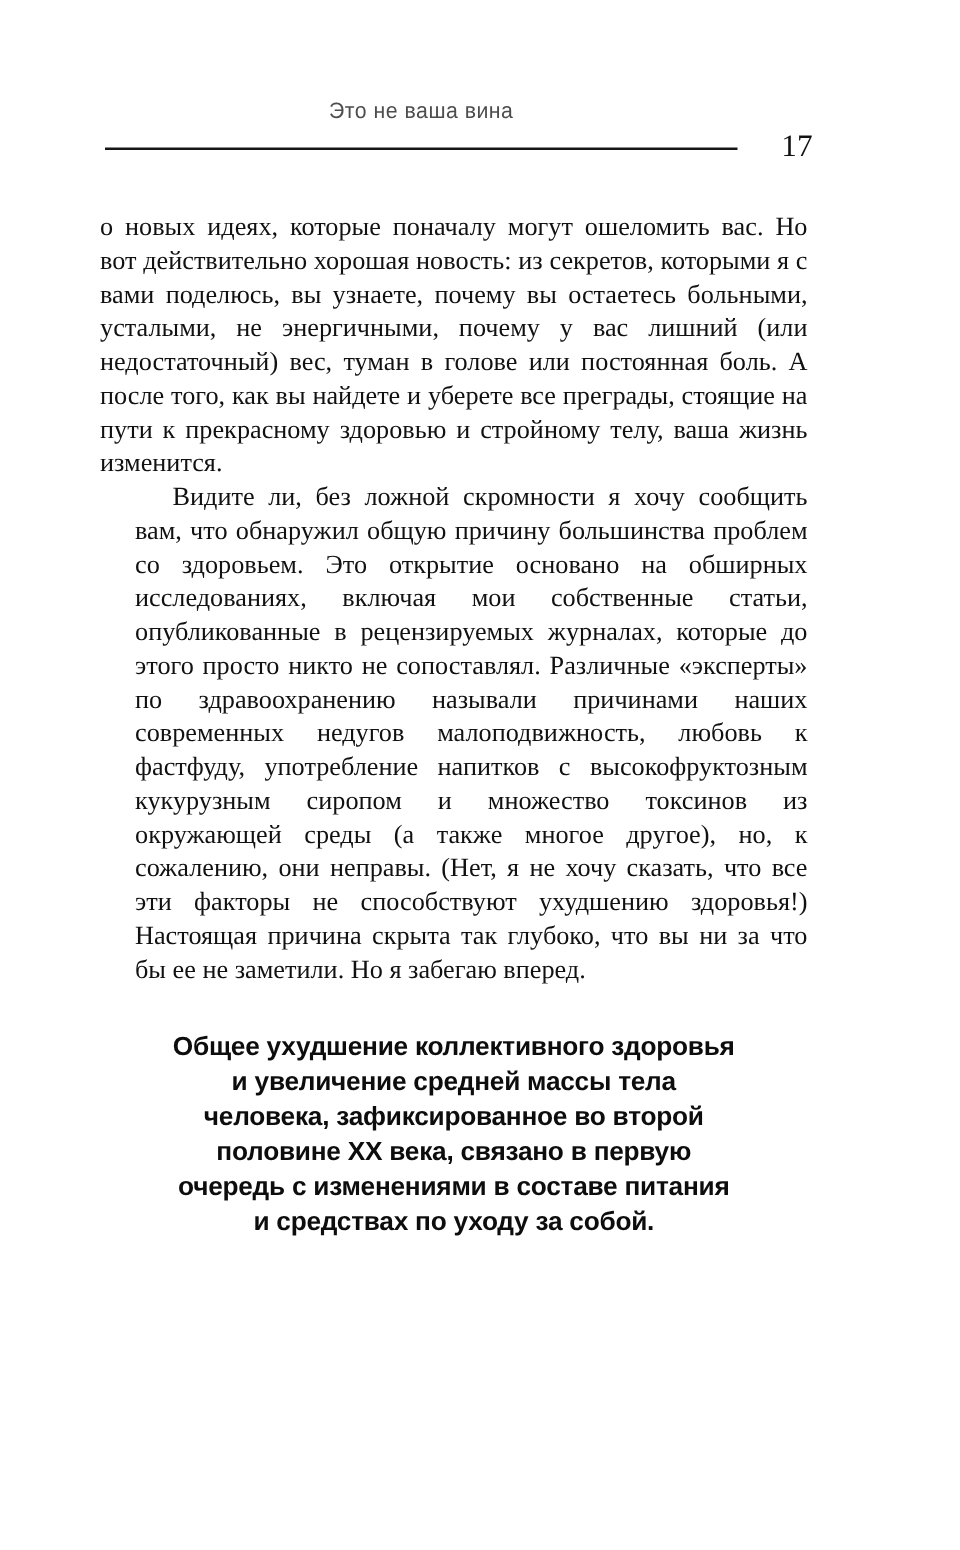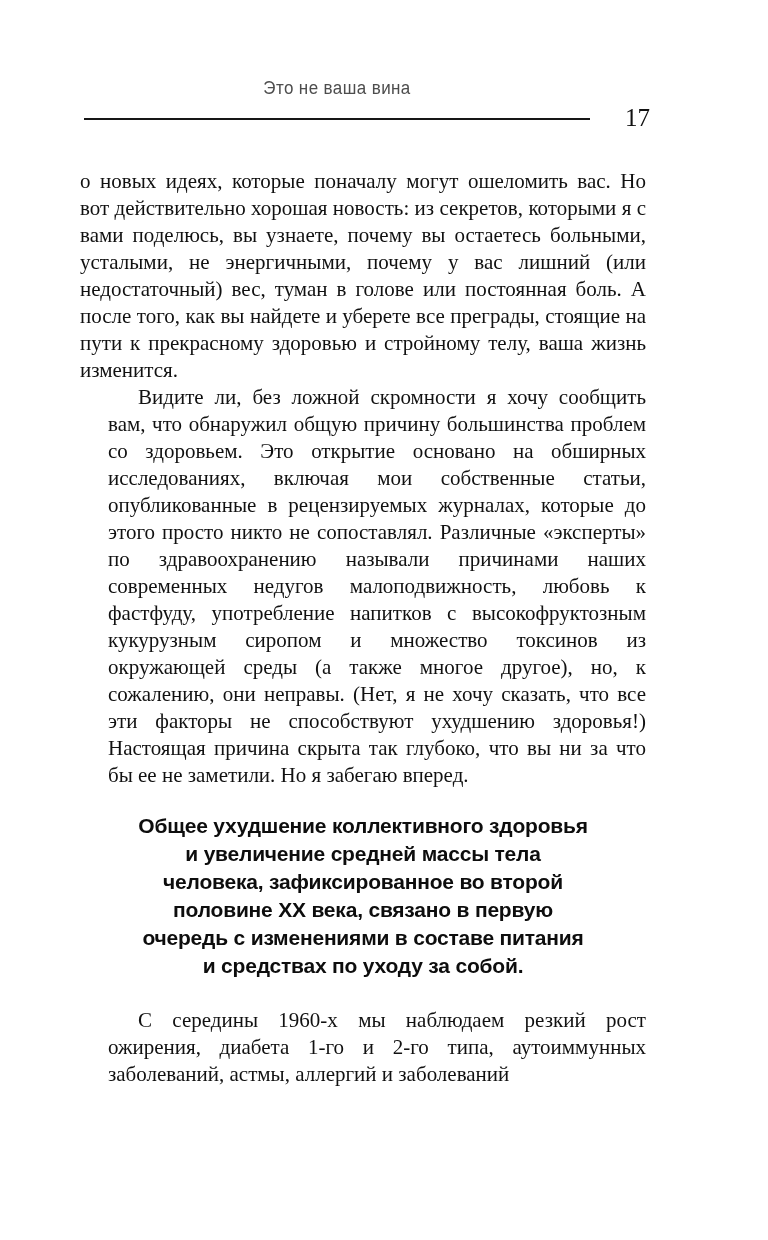--- a/index.html
+++ b/index.html
@@ -63,21 +63,21 @@
     margin: 0;
     text-align: justify;
     hyphens: auto;
     -webkit-hyphens: auto;
   }
   .text-column p.indented {
     text-indent: 30px;
     margin-left: 28px;
   }
   .callout {
-    margin: 23px auto 27px auto;
+    margin: 35px auto 27px auto;
     font-family: "Liberation Sans", "DejaVu Sans", sans-serif;
     font-weight: 700;
     font-size: 21px;
     line-height: 28px;
     letter-spacing: -0.2px;
     text-align: center;
     white-space: pre-line;
     color: #0d0d0d;
   }
 </style>
@@ -98,17 +98,16 @@
 
     <p class="indented">Видите ли, без ложной скромности я хочу сообщить вам, что обнаружил общую причину большинства проблем со здоровьем. Это открытие основано на обширных исследованиях, включая мои собственные статьи, опубликованные в рецензируемых журналах, которые до этого просто никто не сопоставлял. Различные «эксперты» по здравоохранению называли причинами наших современных недугов малоподвижность, любовь к фастфуду, употребление напитков с высокофруктозным кукурузным сиропом и множество токсинов из окружающей среды (а также многое другое), но, к сожалению, они неправы. (Нет, я не хочу сказать, что все эти факторы не способствуют ухудшению здоровья!) Настоящая причина скрыта так глубоко, что вы ни за что бы ее не заметили. Но я забегаю вперед.</p>
 
     <div class="callout">Общее ухудшение коллективного здоровья
 и увеличение средней массы тела
 человека, зафиксированное во второй
 половине XX века, связано в первую
 очередь с изменениями в составе питания
 и средствах по уходу за собой.</div>
 
-    <p class="indented">С середины 1960-х мы наблюдаем резкий рост ожирения, диабета 1-го и 2-го типа, аутоиммунных заболеваний, астмы, аллергий и заболеваний</p>
 
   </div>
 
 </div>
 
 </body></html>

